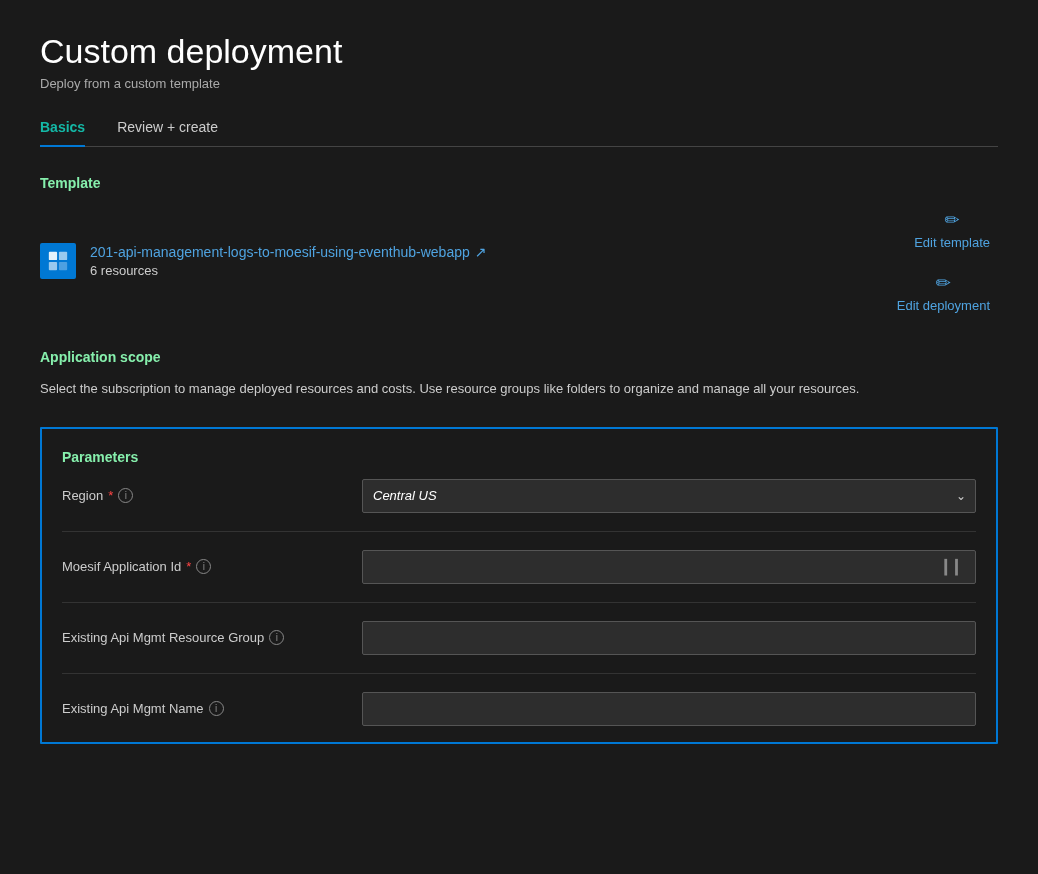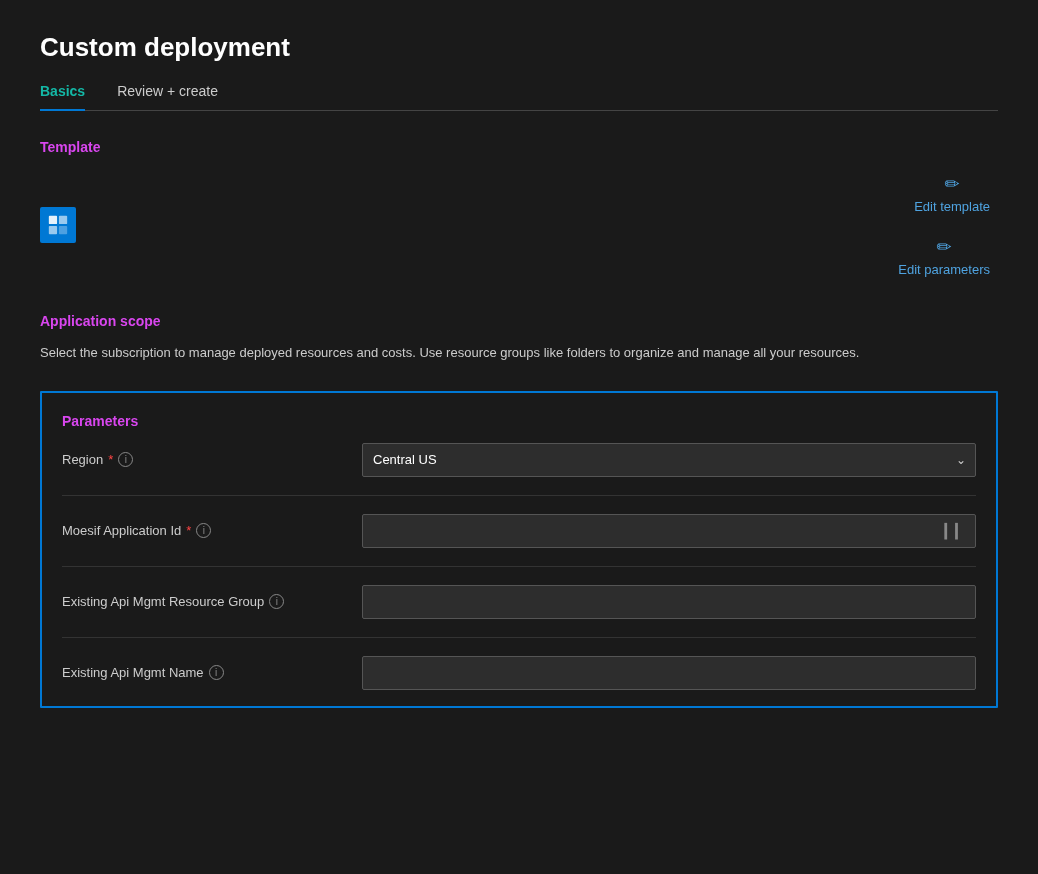--- a/index.html
+++ b/index.html
@@ -9,24 +9,24 @@
       font-family: 'Segoe UI', Arial, sans-serif;
       font-size: 14px;
       min-height: 874px;
       width: 1038px;
     }
     .page-container {
       padding: 32px 40px 40px 40px;
       max-width: 1038px;
     }
     .page-title {
-      font-size: 26px;
-      font-weight: 700;
-      color: #ffffff;
-      margin-bottom: 20px;
+      font-size: 34px;
+      font-weight: 400;
+      color: #ffffff;
+      margin-bottom: 5px;
     }
     .page-subtitle {
       font-size: 13px;
       color: #aaaaaa;
       margin-bottom: 28px;
     }
     .tabs {
       display: flex;
       gap: 32px;
       border-bottom: 1px solid #444;
@@ -41,21 +41,21 @@
       margin-bottom: -1px;
     }
     .tab.active {
       color: #14b8a6;
       border-bottom: 2px solid #0078d4;
       font-weight: 600;
     }
     .section-title {
       font-size: 14px;
       font-weight: 700;
-      color: #d946ef;
+      color: #86efac;
       margin-bottom: 14px;
     }
     .template-section {
       margin-bottom: 32px;
     }
     .template-row {
       display: flex;
       align-items: center;
       justify-content: space-between;
     }
@@ -160,20 +160,21 @@
       background: #2d2d2d;
       border: 1px solid #555;
       color: #ffffff;
       padding: 7px 36px 7px 10px;
       font-size: 13px;
       border-radius: 2px;
       outline: none;
       height: 34px;
       appearance: none;
       cursor: pointer;
+      font-style: italic;
     }
     .chevron-down {
       position: absolute;
       right: 10px;
       top: 50%;
       transform: translateY(-50%);
       pointer-events: none;
       color: #cccccc;
       font-size: 12px;
     }
@@ -228,47 +229,55 @@
       color: #888;
       font-size: 14px;
     }
   </style>
 </head>
 <body>
 
 <div class="page-container">
 
   <h1 class="page-title">Custom deployment</h1>
+  <p class="page-subtitle">Deploy from a custom template</p>
 
   <div class="tabs">
     <div class="tab active">Basics</div>
     <div class="tab">Review + create</div>
   </div>
 
   <div class="template-section">
     <div class="section-title">Template</div>
     <div class="template-row">
       <div class="template-info">
         <div class="template-icon">
           <svg viewBox="0 0 24 24" fill="white" xmlns="http://www.w3.org/2000/svg">
             <rect x="2" y="2" width="9" height="9" rx="1" fill="white" opacity="0.9"></rect>
             <rect x="13" y="2" width="9" height="9" rx="1" fill="white" opacity="0.6"></rect>
             <rect x="2" y="13" width="9" height="9" rx="1" fill="white" opacity="0.6"></rect>
             <rect x="13" y="13" width="9" height="9" rx="1" fill="white" opacity="0.3"></rect>
           </svg>
         </div>
+        <div class="template-details">
+          <a class="template-link">
+            <span>201-api-management-logs-to-moesif-using-eventhub-webapp</span>
+            <span>↗</span>
+          </a>
+          <div class="template-resources">6 resources</div>
+        </div>
       </div>
       <div class="template-actions">
         <button class="edit-btn">
           <span class="pencil-icon">✏</span>
           <span>Edit template</span>
         </button>
         <button class="edit-btn">
           <span class="pencil-icon">✏</span>
-          <span>Edit parameters</span>
+          <span>Edit deployment</span>
         </button>
       </div>
     </div>
   </div>
 
   <div class="deployment-scope">
     <div class="section-title">Application scope</div>
     <p class="scope-description">Select the subscription to manage deployed resources and costs. Use resource groups like folders to organize and manage all your resources.</p>
 
   </div>

